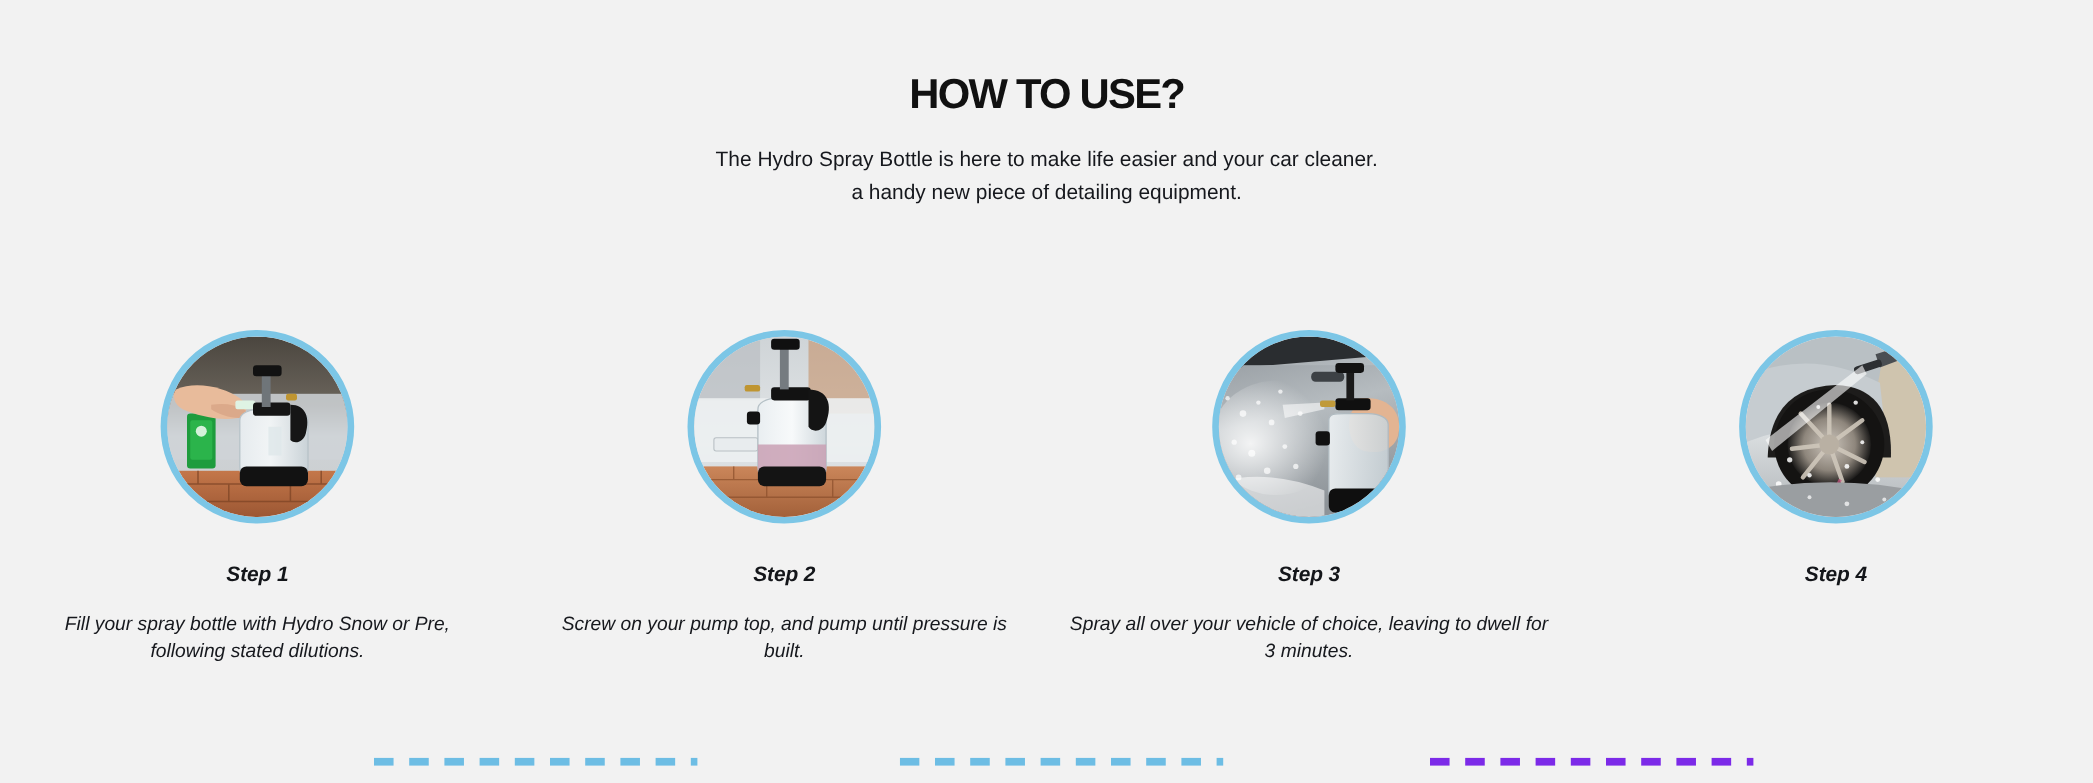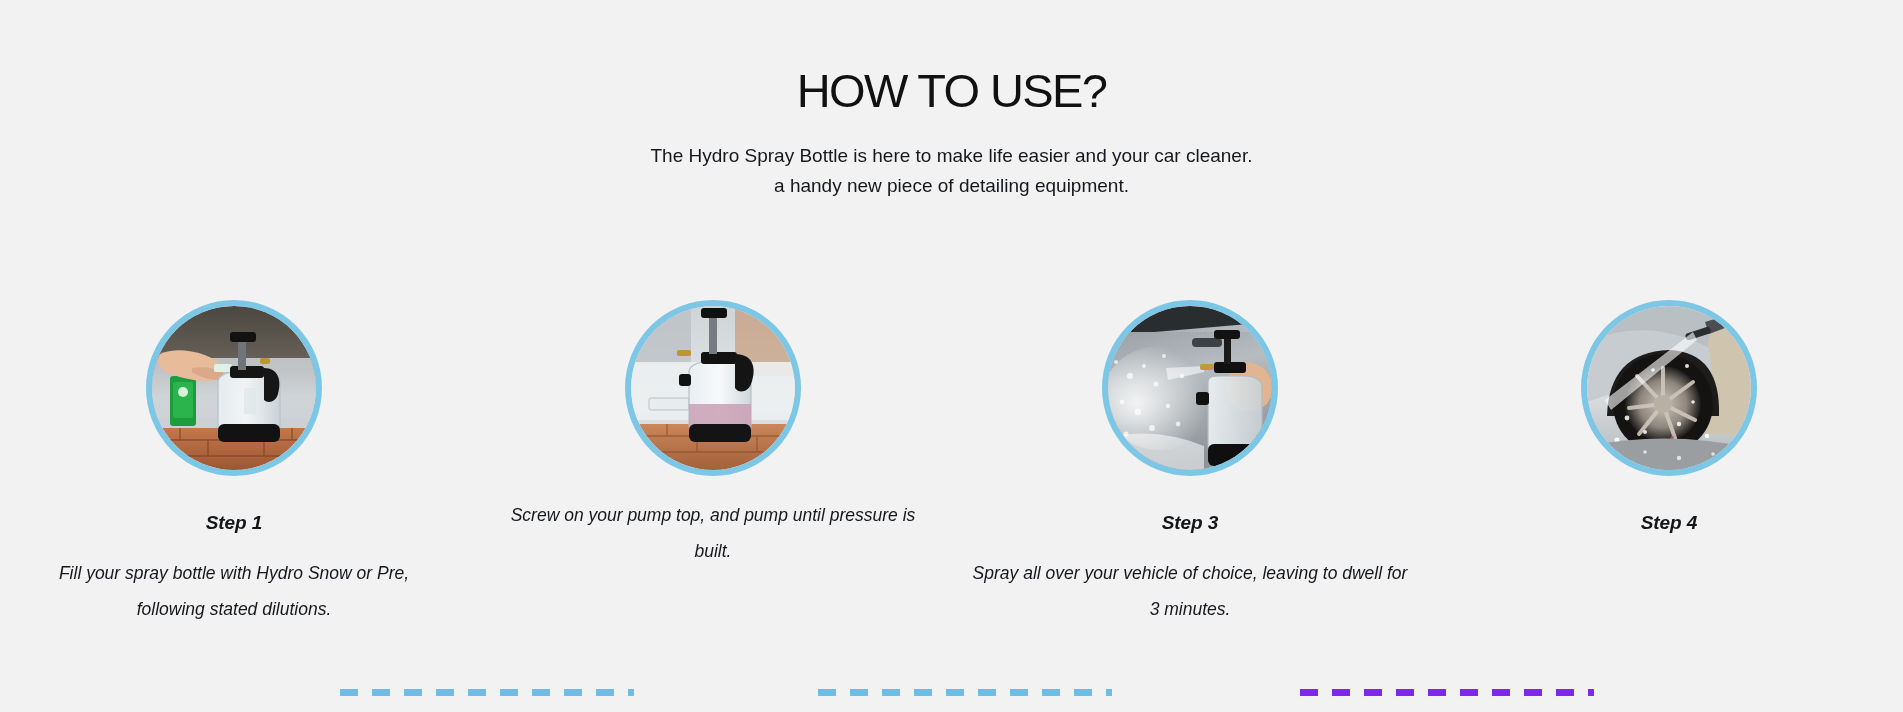--- a/index.html
+++ b/index.html
@@ -19,22 +19,22 @@
     background: #f2f2f2;
   }
 
   
   .header {
     text-align: center;
     padding-top: 66px;
   }
 
   .section-title {
-    font-size: 47px;
-    font-weight: normal;
+    font-size: 38px;
+    font-weight: bold;
     letter-spacing: -1.6px;
     color: #111111;
     line-height: 1.08;
     font-family: "Liberation Sans", sans-serif;
   }
 
   .intro {
     margin-top: 24px;
     font-size: 19px;
     line-height: 30px;
@@ -117,21 +117,21 @@
     margin-top: 36px;
     font-size: 19px;
     font-weight: bold;
     color: #14161a;
     letter-spacing: -0.1px;
   }
 
   .step-desc {
     margin-top: 21px;
     font-size: 17.5px;
-    line-height: 36px;
+    line-height: 24px;
     color: #16181d;
     padding: 0 22px;
   }
   .step-1 .step-desc { padding: 0 28px; }
   .step-3 .step-desc { padding: 0 14px; text-align: center; }
   .step-4 .step-desc { padding: 0 14px; }
 </style>
 </head>
 <body>
 
@@ -257,20 +257,21 @@
             <rect x="70" y="46" width="36" height="12" rx="3" fill="#121212"></rect>
             <rect x="78" y="10" width="8" height="38" fill="#757b80"></rect>
             <rect x="70" y="2" width="26" height="10" rx="3" fill="#101010"></rect>
             <path d="M104 48 C122 48 126 62 120 78 C117 86 108 88 104 82Z" fill="#141414"></path>
             <rect x="46" y="44" width="14" height="6" rx="2" fill="#bf9531"></rect>
             <rect x="48" y="68" width="12" height="12" rx="3" fill="#121212"></rect>
             <rect x="58" y="118" width="62" height="18" rx="6" fill="#141414"></rect>
           </svg>
         </div>
       </div>
+      <div class="step-label">Step 2</div>
       <div class="step-desc">Screw on your pump top, and pump until pressure is built.</div>
     </div>
 
     <div class="step step-3">
       <div class="circle-wrap">
         <div class="photo">
           <svg viewBox="0 0 164 164" preserveAspectRatio="xMidYMid slice">
             <defs>
               <linearGradient id="bg3" x1="0" y1="0" x2="0.3" y2="1">
                 <stop offset="0%" stop-color="#9ba1a6"></stop>

